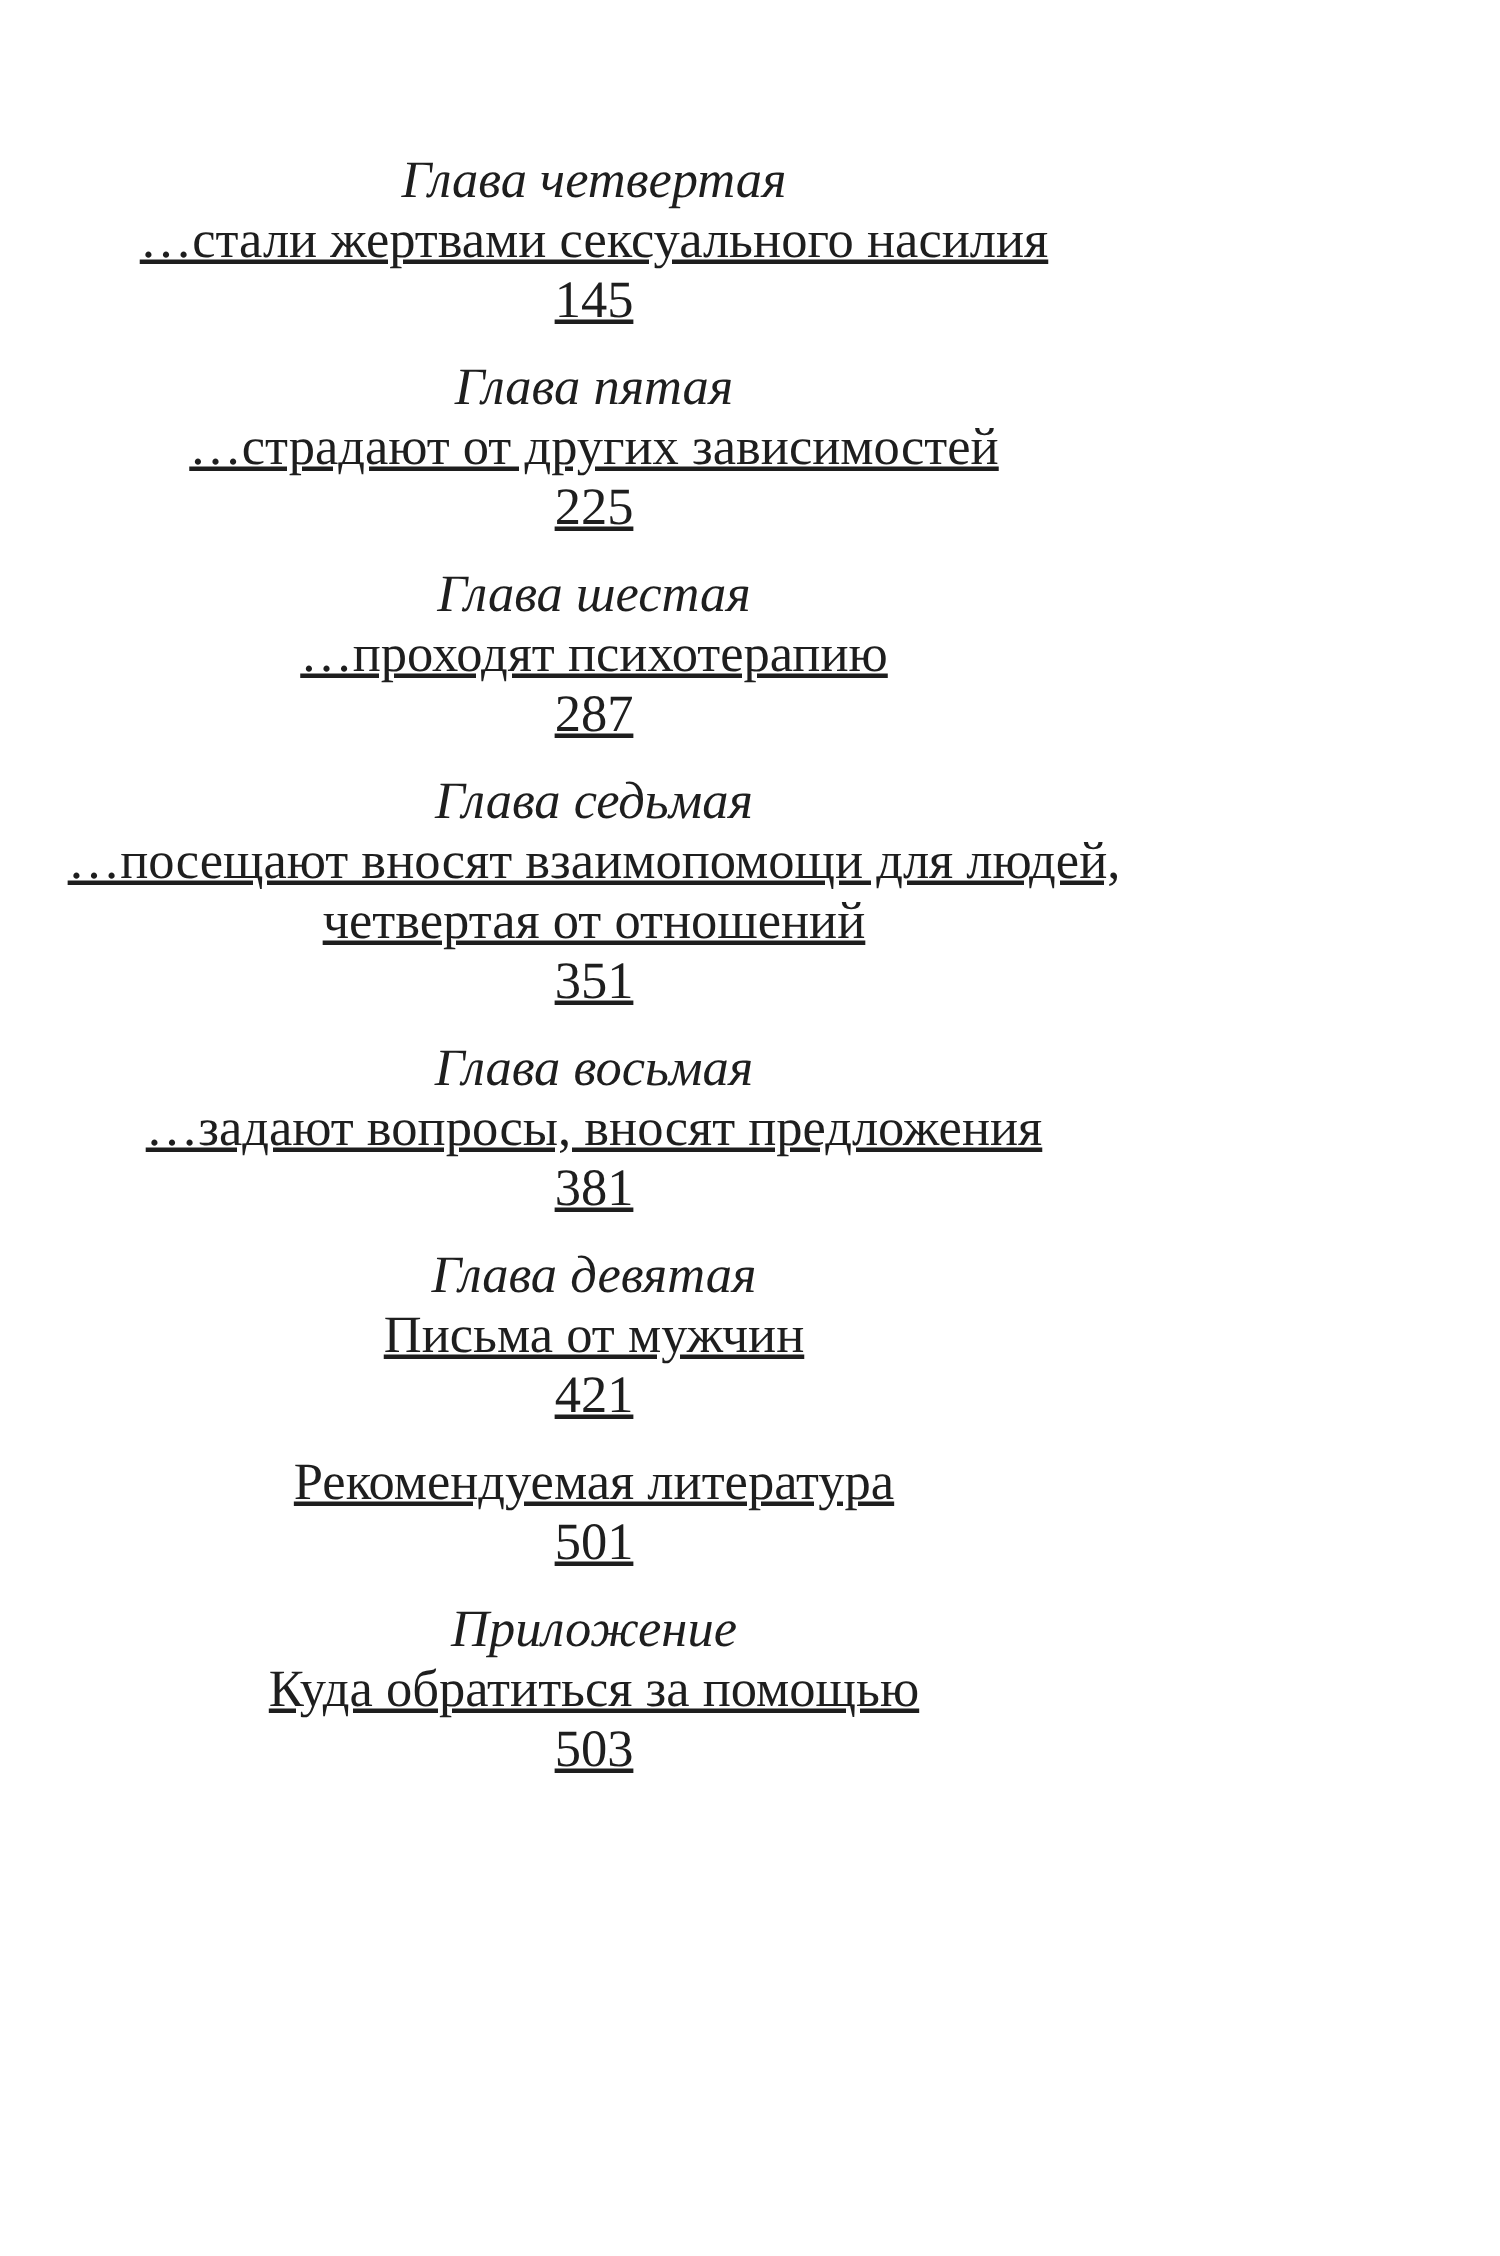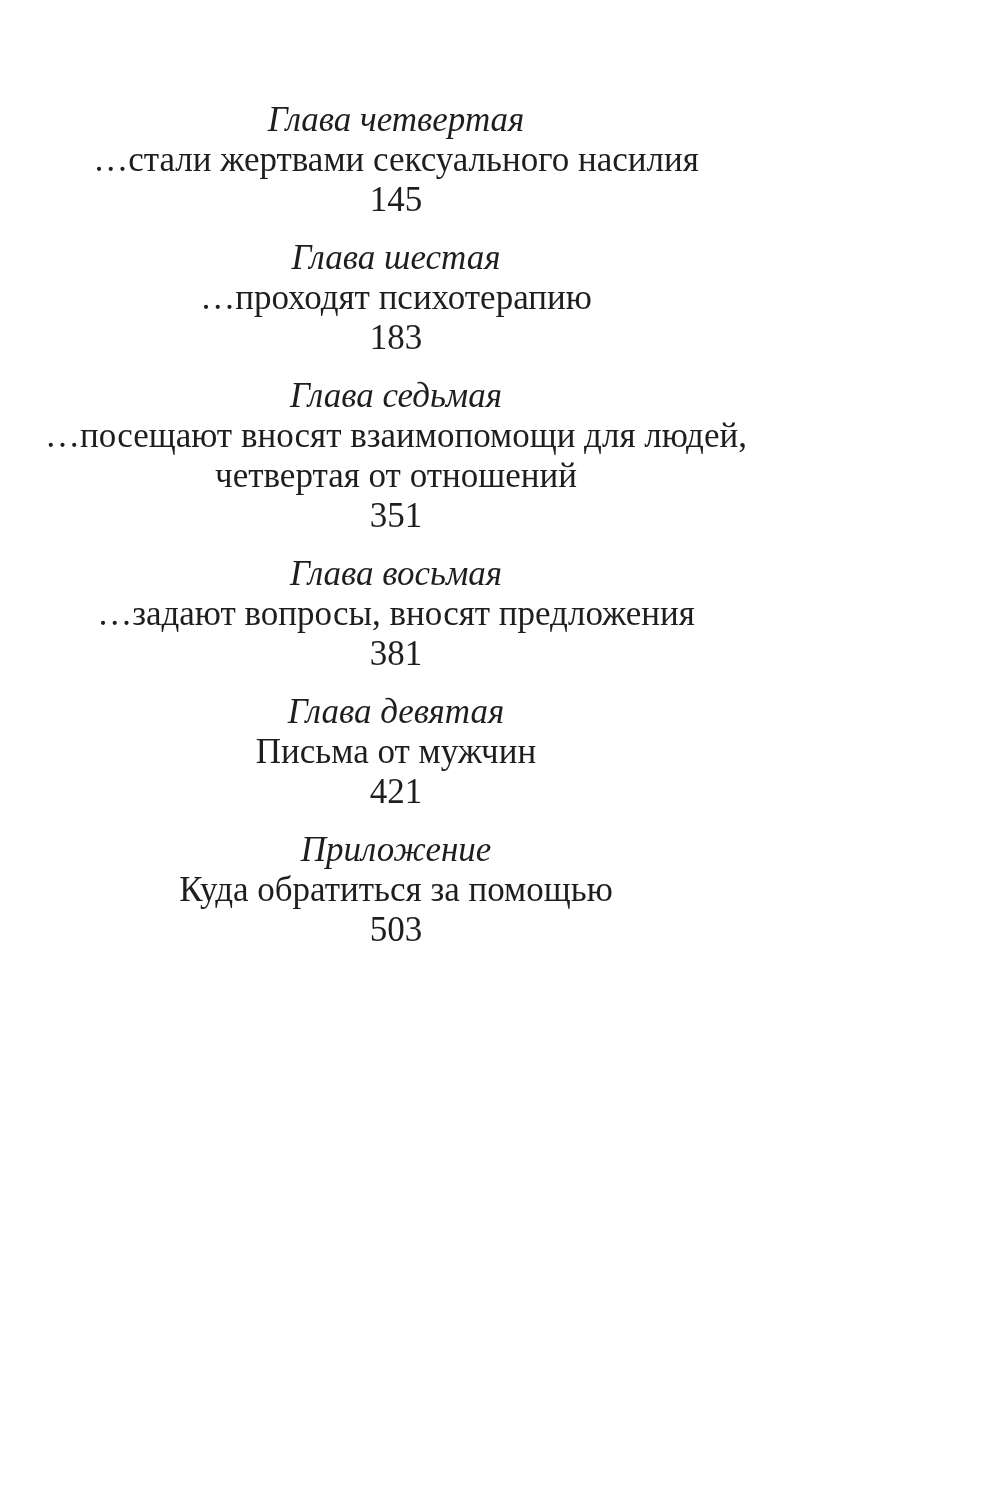--- a/index.html
+++ b/index.html
@@ -26,39 +26,45 @@
   .toc-entry {
     font-size: 35px;
     line-height: 40px;
     margin-bottom: 18px;
   }
   .heading {
     font-style: italic;
   }
   .line, .pagenum {
     font-style: normal;
+    text-decoration: underline;
   }
 </style>
 </head>
 <body>
 
 <main class="page">
   <div class="toc">
 
     <section class="toc-entry">
       <div class="heading">Глава четвертая</div>
       <div class="line">…стали жертвами сексуального насилия</div>
       <div class="pagenum">145</div>
     </section>
 
+    <section class="toc-entry">
+      <div class="heading">Глава пятая</div>
+      <div class="line">…страдают от других зависимостей</div>
+      <div class="pagenum">225</div>
+    </section>
 
     <section class="toc-entry">
       <div class="heading">Глава шестая</div>
       <div class="line">…проходят психотерапию</div>
-      <div class="pagenum">183</div>
+      <div class="pagenum">287</div>
     </section>
 
     <section class="toc-entry">
       <div class="heading">Глава седьмая</div>
       <div class="line">…посещают вносят взаимопомощи для людей,</div>
       <div class="line">четвертая от отношений</div>
       <div class="pagenum">351</div>
     </section>
 
     <section class="toc-entry">
@@ -67,20 +73,24 @@
       <div class="pagenum">381</div>
     </section>
 
     <section class="toc-entry">
       <div class="heading">Глава девятая</div>
       <div class="line">Письма от мужчин</div>
       <div class="pagenum">421</div>
     </section>
 
 
+    <section class="toc-entry">
+      <div class="line">Рекомендуемая литература</div>
+      <div class="pagenum">501</div>
+    </section>
 
     <section class="toc-entry">
       <div class="heading">Приложение</div>
       <div class="line">Куда обратиться за помощью</div>
       <div class="pagenum">503</div>
     </section>
 
   </div>
 </main>
 

